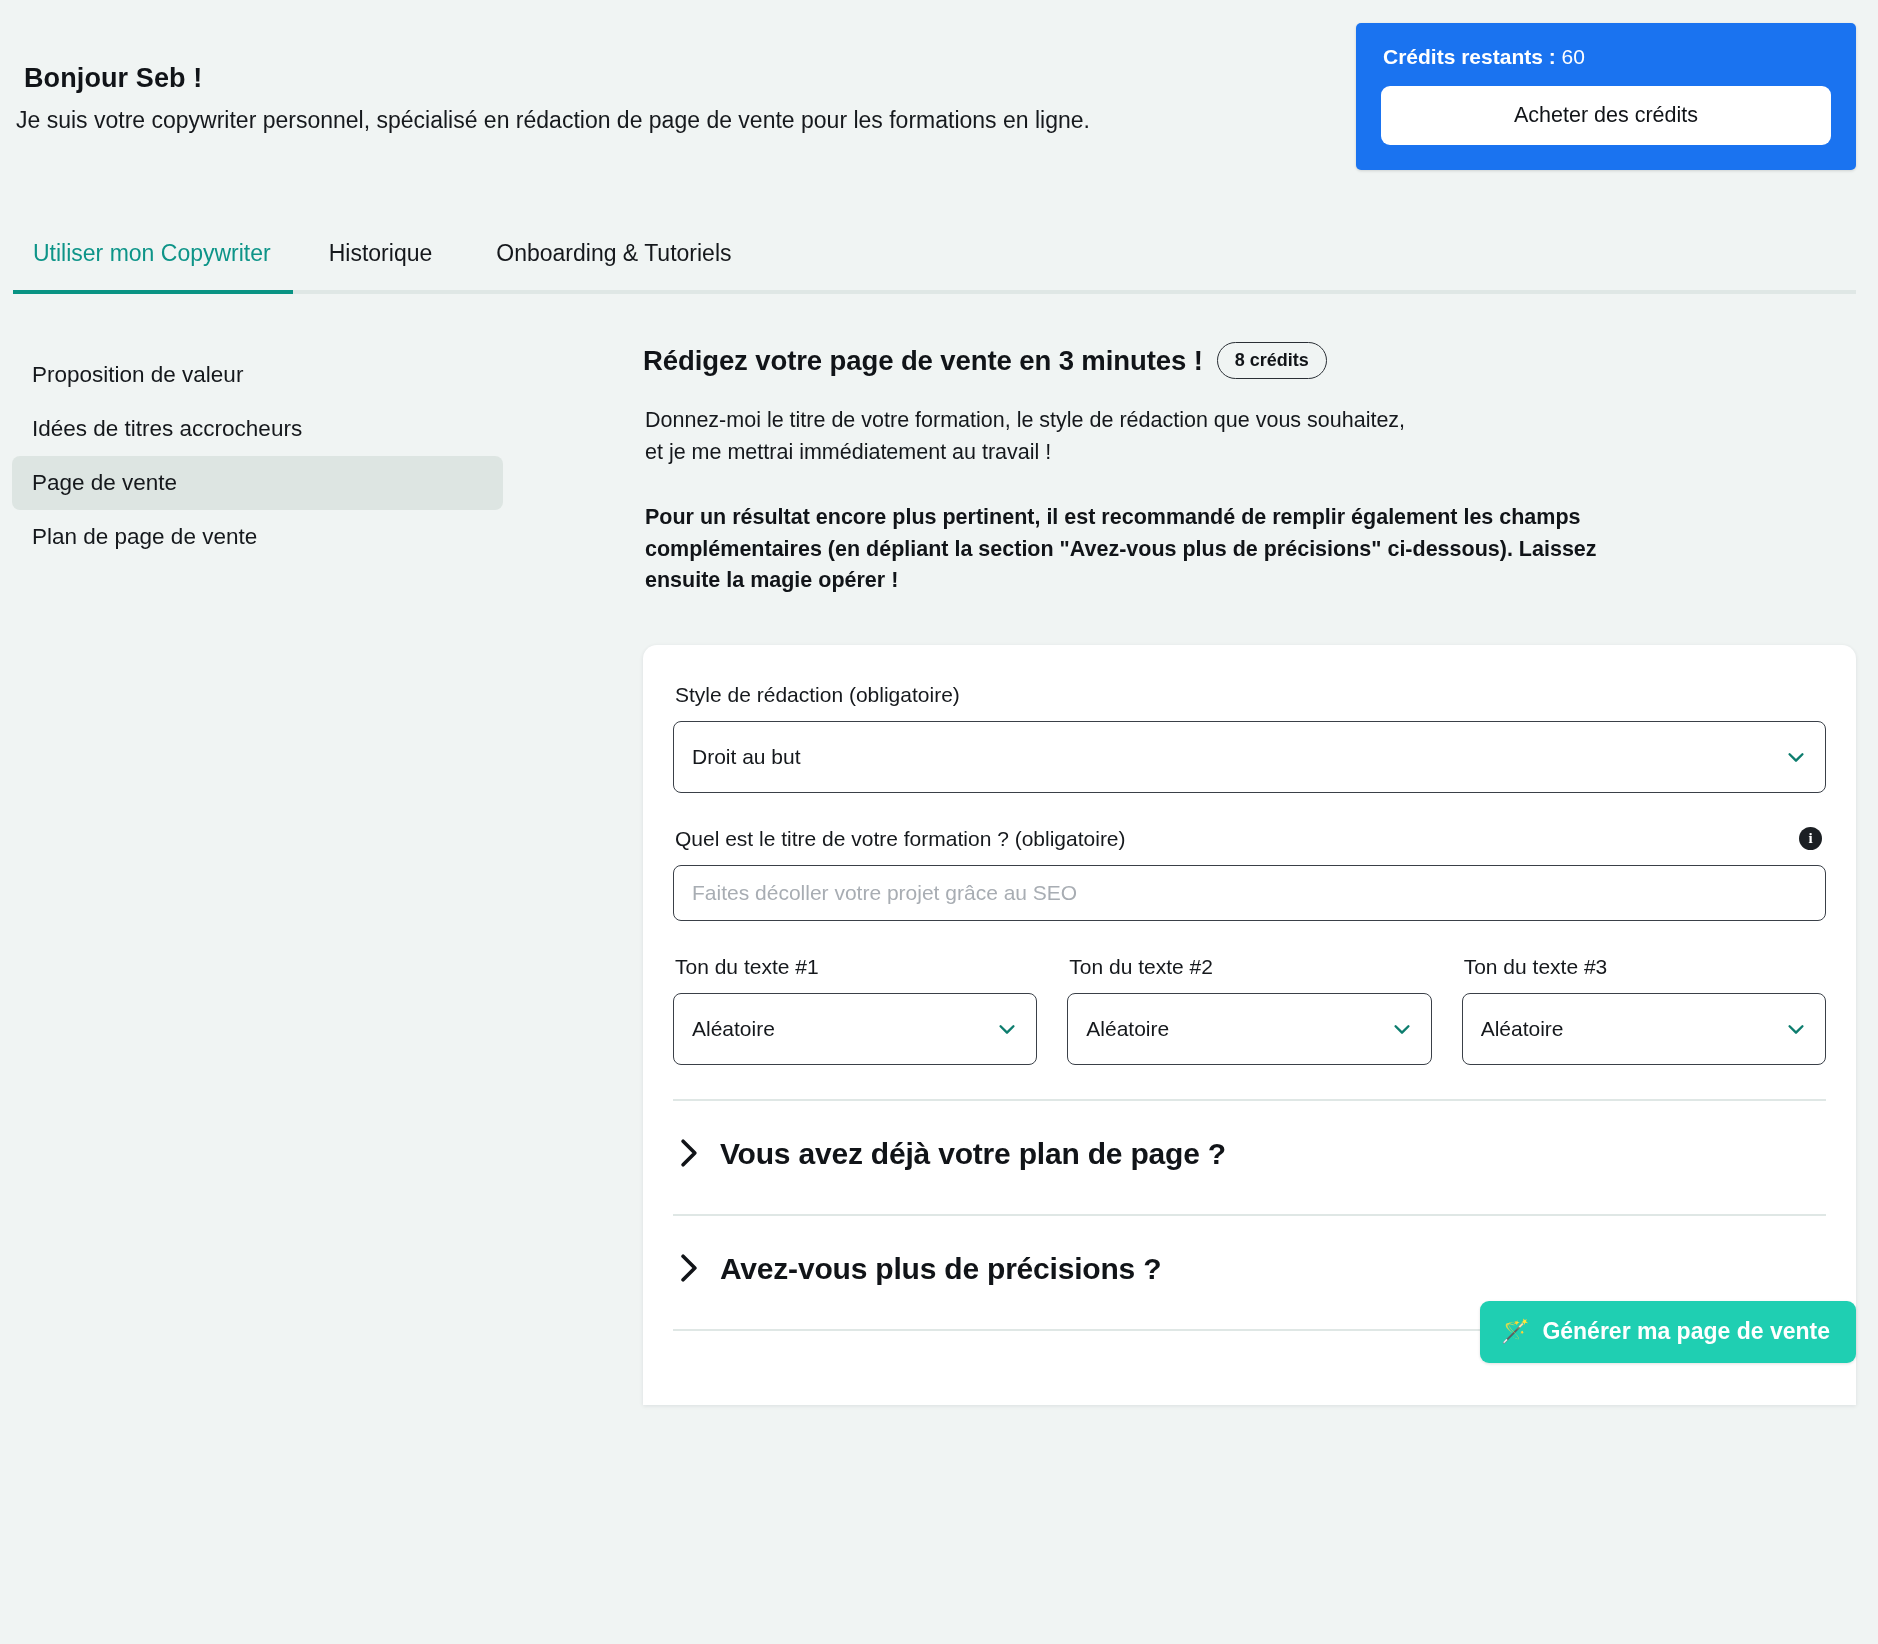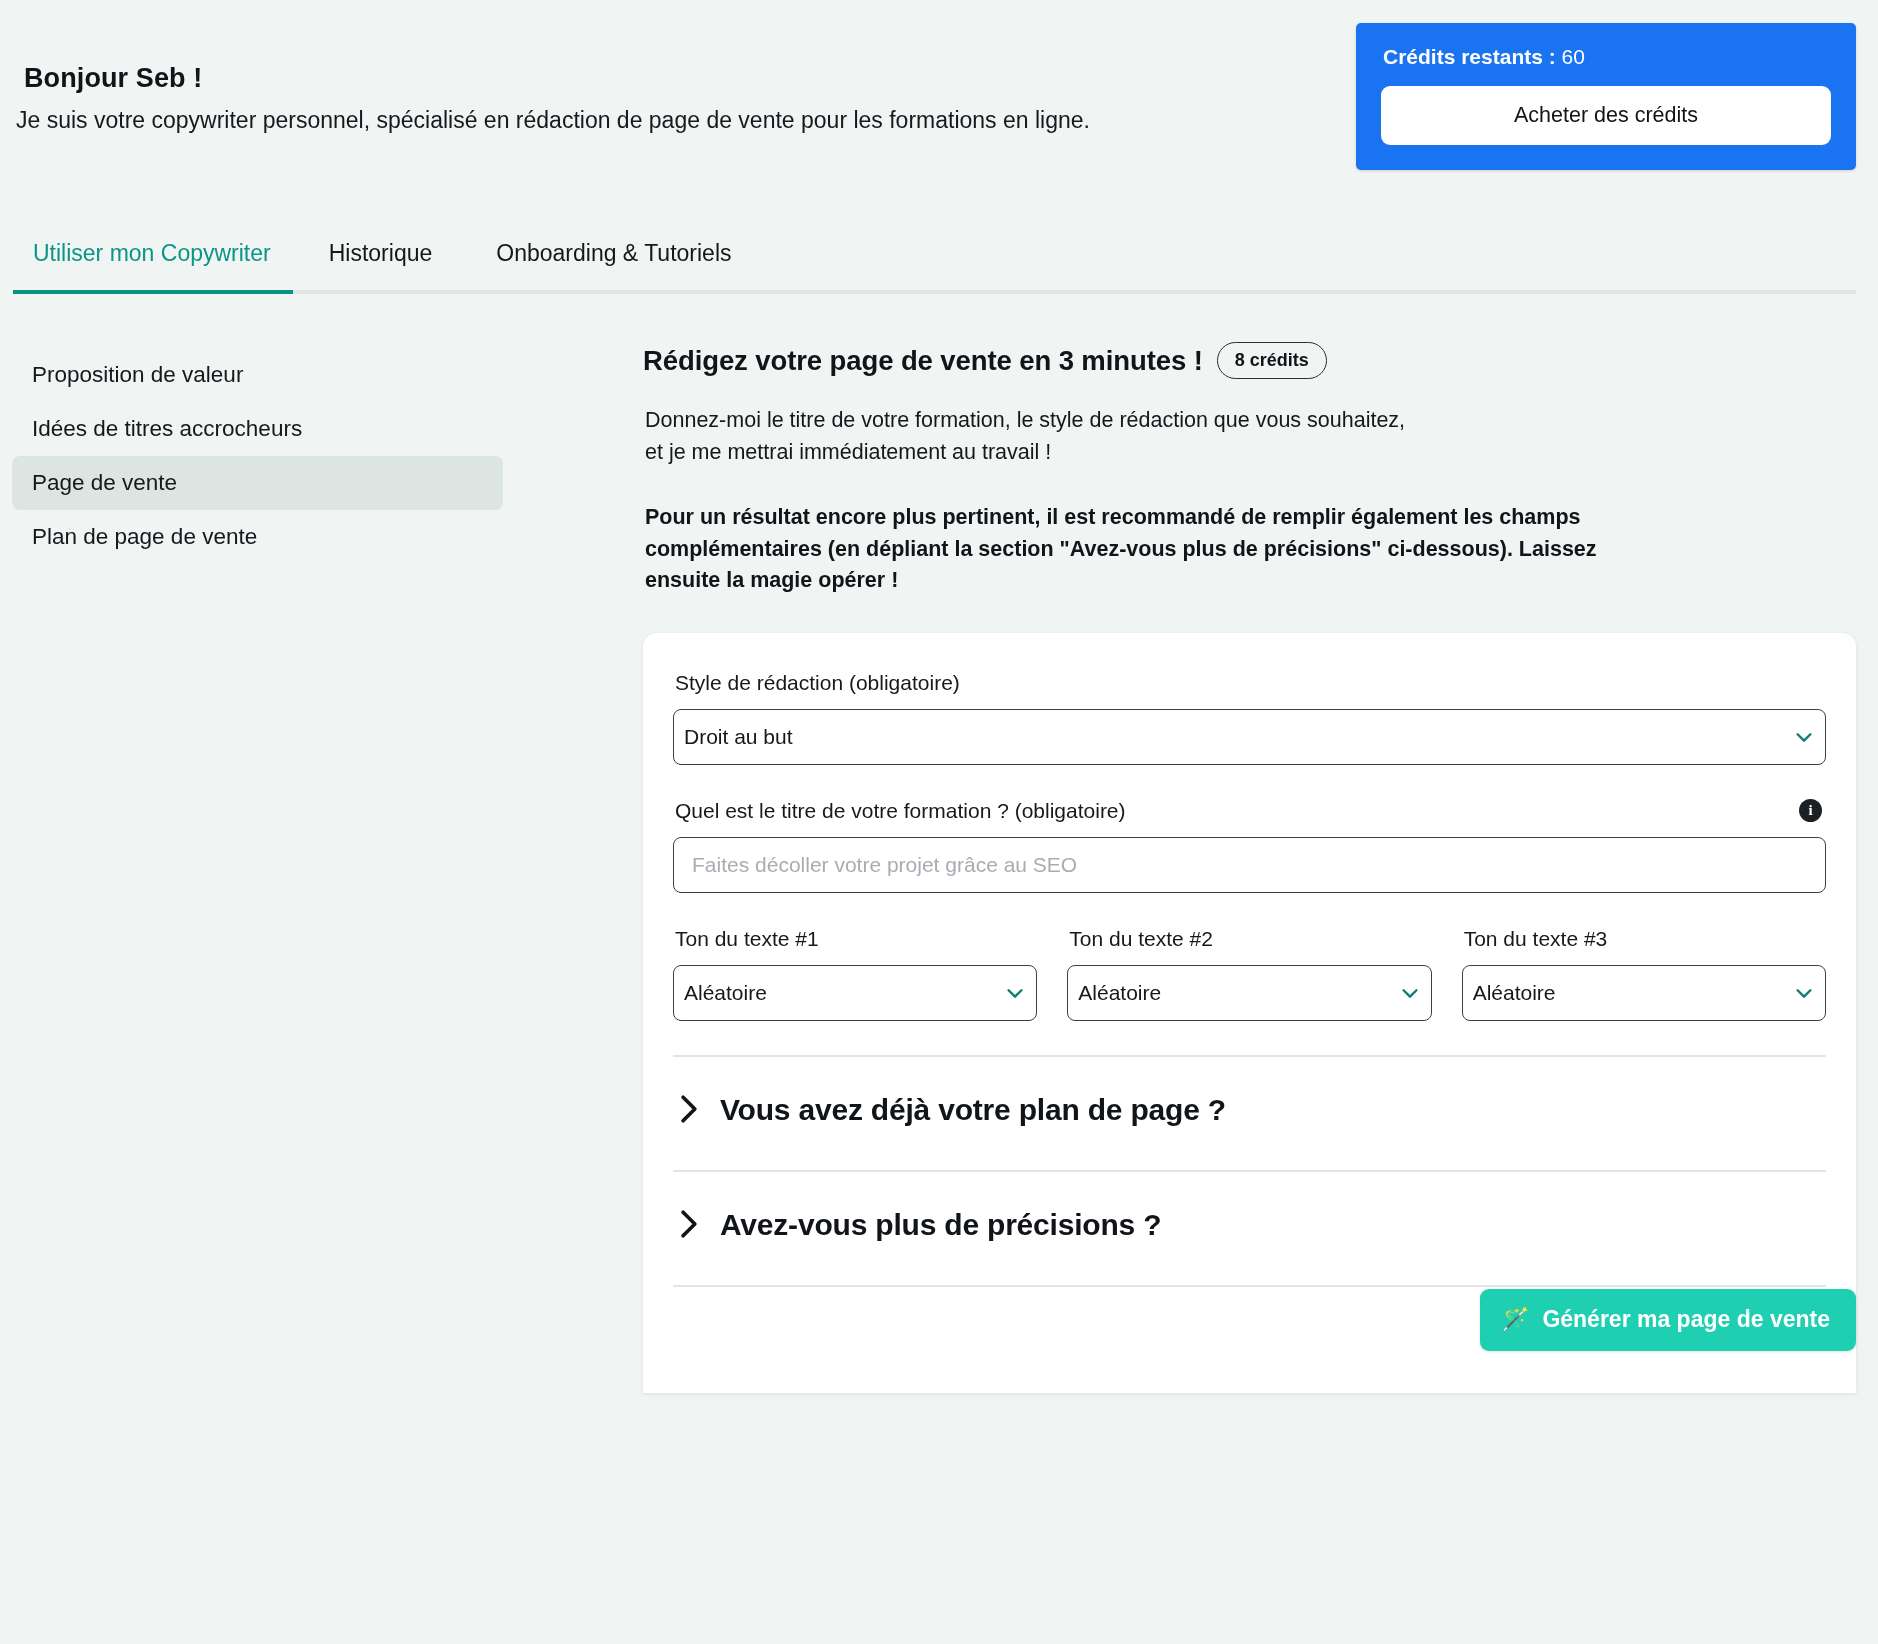--- a/index.html
+++ b/index.html
@@ -184,21 +184,21 @@
     line-height: 1.47;
     font-weight: bold;
     margin: 34px 0 0 2px;
     max-width: 1000px;
   }
 
   
   .form-card {
     background: #ffffff;
     border-radius: 14px 14px 0 0;
-    margin-top: 36px;
+    margin-top: 48px;
     padding: 38px 30px 0 30px;
     box-shadow: 0 1px 4px rgba(16,24,40,.09);
     box-sizing: border-box;
     min-height: 760px;
     position: relative;
   }
   .field-label {
     font-size: 21px;
     color: #16191d;
     margin: 0 0 14px 2px;
@@ -227,24 +227,24 @@
     cursor: pointer;
     margin-right: 4px;
     flex: 0 0 auto;
   }
 
   .select-box {
     position: relative;
     border: 1.4px solid #3a4048;
     border-radius: 8px;
     background: #fff;
-    height: 56px;
-    display: flex;
-    align-items: center;
-    padding: 0 10px;
+    height: 72px;
+    display: flex;
+    align-items: center;
+    padding: 0 18px;
     box-sizing: border-box;
     cursor: pointer;
   }
   .select-value {
     font-size: 21px;
     color: #15181c;
     flex: 1 1 auto;
     overflow: hidden;
     white-space: nowrap;
   }

